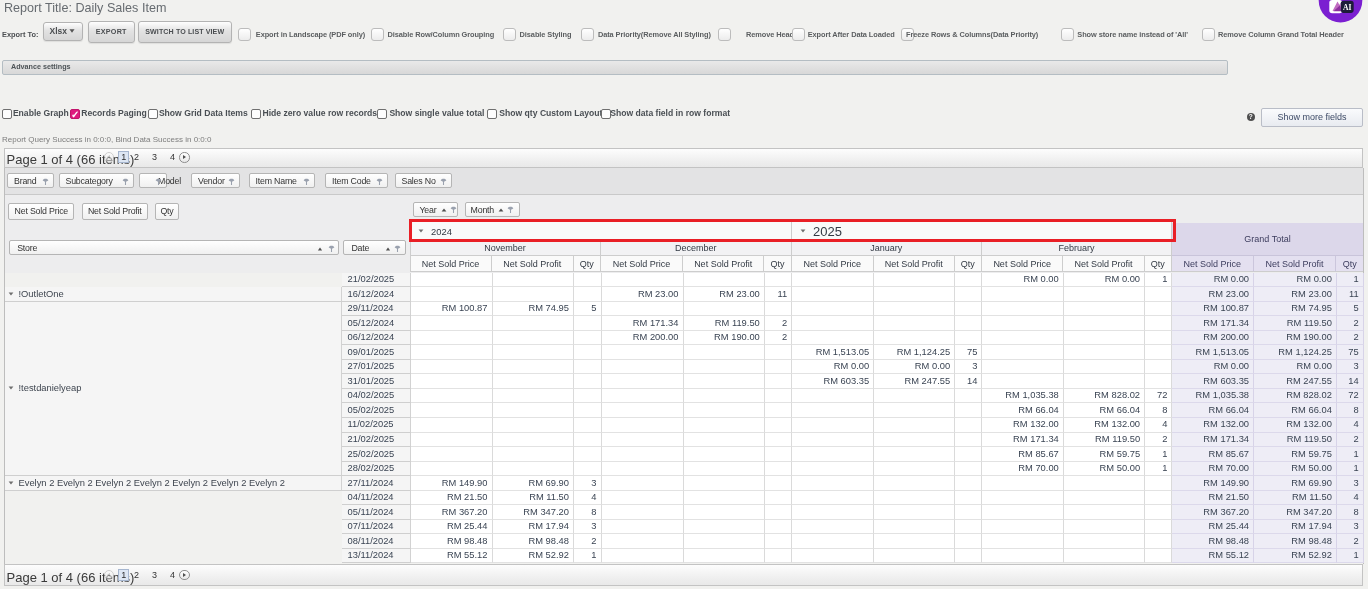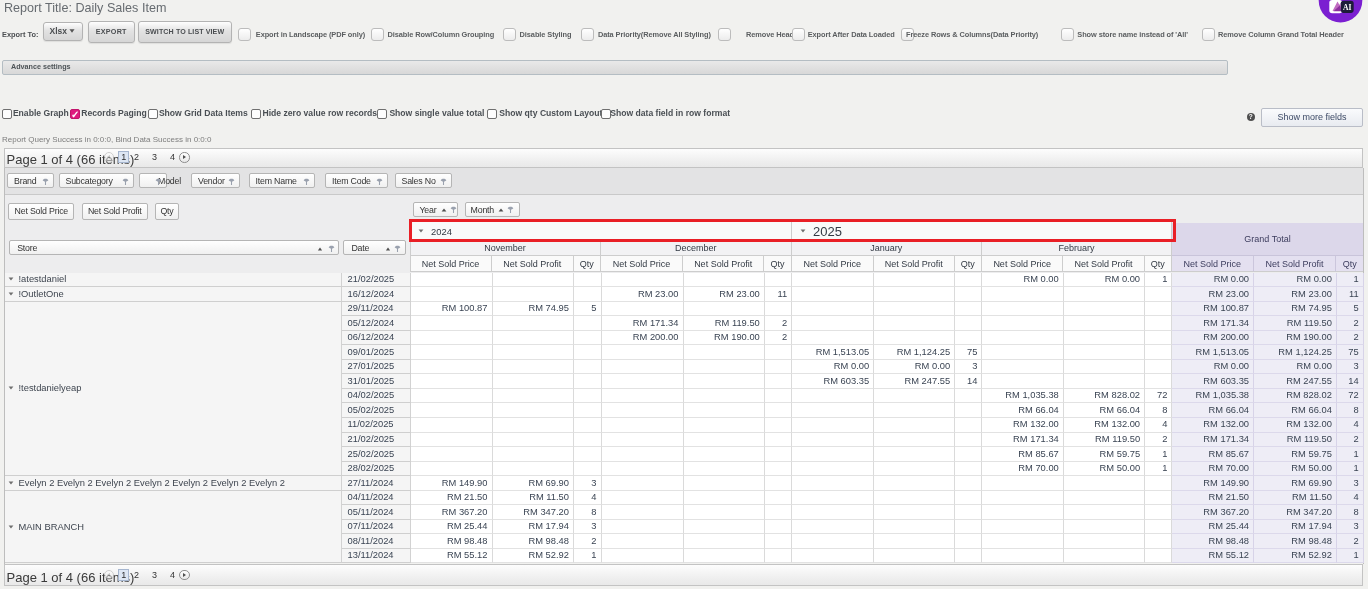--- a/index.html
+++ b/index.html
@@ -183,39 +183,31 @@
 <div class="hcell" style="left:1253.6px;top:255.6px;width:82.8px;height:16.9px;background:#e4e0f0;border-right-color:#cbc6dc;color:#3d3d5e">Net Sold Profit</div>
 <div class="hcell" style="left:1336.4px;top:255.6px;width:26.8px;height:16.9px;background:#e4e0f0;border-right:none;color:#3d3d5e">Qty</div>
 <div class="abs" style="left:410px;top:242.4px;width:1px;height:30.1px;background:#cdcdcd"></div>
 <div class="chip" style="left:9.2px;top:240px;width:330.2px;height:15.4px;padding-left:7px">Store<span class="sortup" style="position:absolute;right:15px;top:5.5px;transform:scale(.7)"></span><span style="position:absolute;right:3px;top:3.5px"><svg class="funnel" viewBox="0 0 8 9">
         <path d="M0.8 2.8 C1.2 0.2 6.8 0.2 7.2 2.8 L4.6 4.2 L4.6 7.8 L3.4 7.8 L3.4 4.2 Z" fill="#9aa1ae"></path>
       </svg></span></div>
 <div class="chip" style="left:343.4px;top:240px;width:63px;height:15.4px;padding-left:7px">Date<span class="sortup" style="position:absolute;right:14.5px;top:5.5px;transform:scale(.7)"></span><span style="position:absolute;right:4px;top:3.5px"><svg class="funnel" viewBox="0 0 8 9">
         <path d="M0.8 2.8 C1.2 0.2 6.8 0.2 7.2 2.8 L4.6 4.2 L4.6 7.8 L3.4 7.8 L3.4 4.2 Z" fill="#9aa1ae"></path>
       </svg></span></div>
 <div class="grid" style="grid-template-columns:337px 69px 81.5px 81.5px 27.5px 82px 81.3px 27.4px 82px 81px 27.3px 81.3px 81.3px 27.4px 81.6px 82.8px 26.8px;grid-template-rows:repeat(20,14.55px);width:1357.5px">
-    <div class="rh" style="grid-column:1;grid-row:1/2">
-      <span class="tri" style="margin:0 0 0 3px;transform:scale(.8)"></span>
-      <span style="margin-left:4.5px">!atestdaniel</span>
-    </div>
     <div class="rh" style="grid-column:1;grid-row:3/15">
       <span class="tri" style="margin:0 0 0 3px;transform:scale(.8)"></span>
       <span style="margin-left:4.5px">!testdanielyeap</span>
     </div>
     <div class="rh" style="grid-column:1;grid-row:2/3">
       <span class="tri" style="margin:0 0 0 3px;transform:scale(.8)"></span>
       <span style="margin-left:4.5px">!OutletOne</span>
     </div>
     <div class="rh" style="grid-column:1;grid-row:15/16">
       <span class="tri" style="margin:0 0 0 3px;transform:scale(.8)"></span>
       <span style="margin-left:4.5px">Evelyn 2 Evelyn 2 Evelyn 2 Evelyn 2 Evelyn 2 Evelyn 2 Evelyn 2</span>
-    </div>
-    <div class="rh" style="grid-column:1;grid-row:16/21">
-      <span class="tri" style="margin:0 0 0 3px;transform:scale(.8)"></span>
-      <span style="margin-left:4.5px">MAIN BRANCH</span>
     </div>
     <div class="dt" style="grid-column:2;grid-row:1">21/02/2025</div>
     <div style="grid-column:3;grid-row:1"></div>
     <div style="grid-column:4;grid-row:1"></div>
     <div style="grid-column:5;grid-row:1"></div>
     <div style="grid-column:6;grid-row:1"></div>
     <div style="grid-column:7;grid-row:1"></div>
     <div style="grid-column:8;grid-row:1"></div>
     <div style="grid-column:9;grid-row:1"></div>
     <div style="grid-column:10;grid-row:1"></div>

